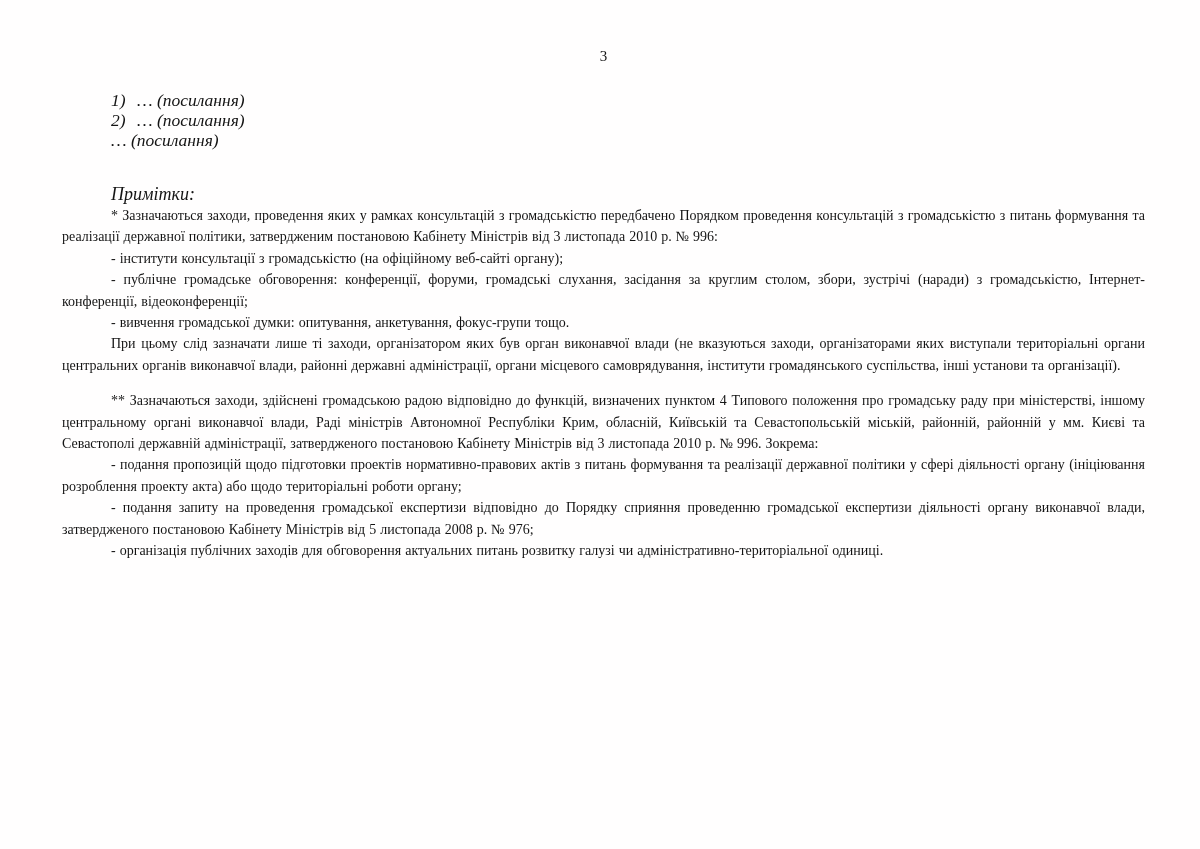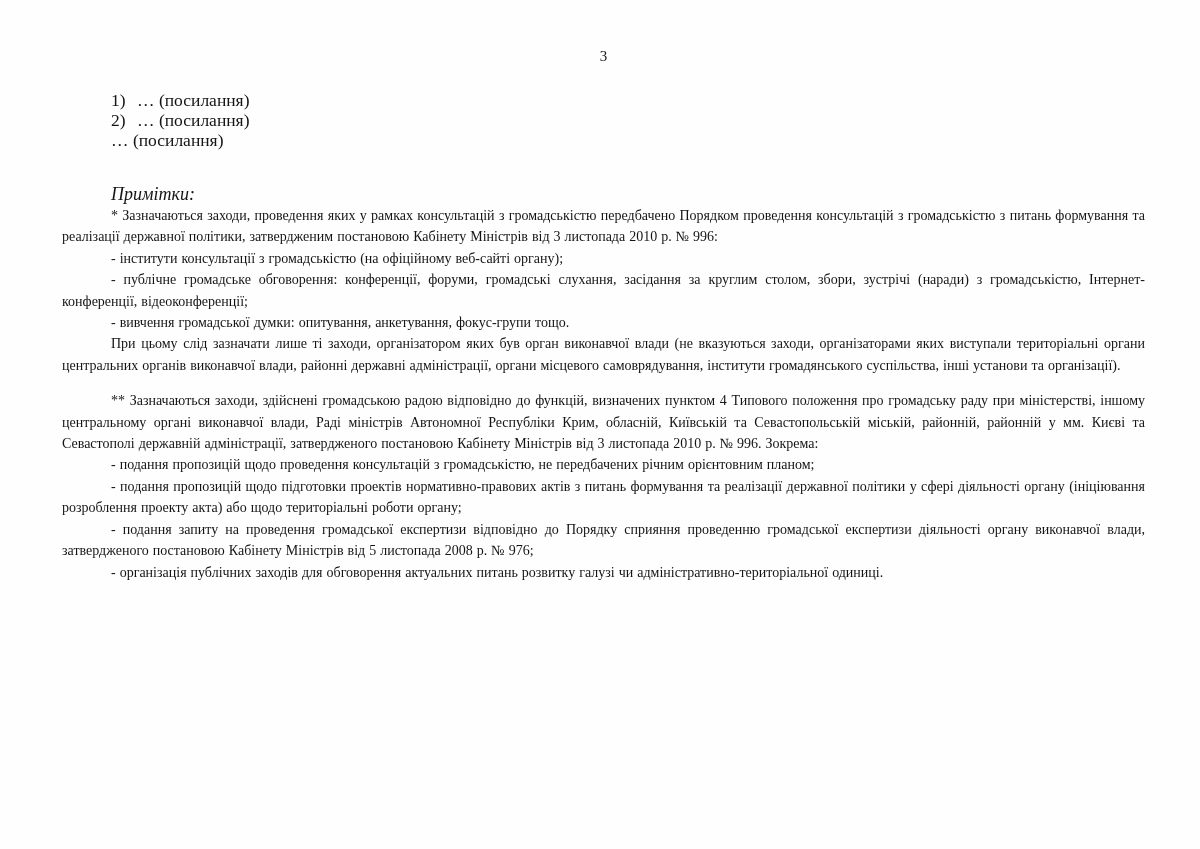--- a/index.html
+++ b/index.html
@@ -21,21 +21,21 @@
   .page-number {
     text-align: center;
     font-size: 15px;
     line-height: 18px;
   }
   .ref-list {
     margin: 25px 0 0 49px;
     font-size: 17.5px;
     line-height: 20px;
   }
-  .ref-line { white-space: nowrap; }
+  .ref-line { white-space: nowrap; font-style: italic; }
   .marker {
     display: inline-block;
     width: 26px;
   }
   .notes-heading {
     margin: 33px 0 0 0;
     text-indent: 49px;
     font-weight: normal;
     font-style: italic;
     font-size: 18px;
@@ -67,18 +67,17 @@
   </div>
 
   <div class="notes-heading">Примітки:</div>
 
   <p class="para">* Зазначаються заходи, проведення яких у рамках консультацій з громадськістю передбачено Порядком проведення консультацій з громадськістю з питань формування та реалізації державної політики, затвердженим постановою Кабінету Міністрів від 3 листопада 2010 р. № 996:</p>
   <p class="para">- інститути консультації з громадськістю (на офіційному веб-сайті органу);</p>
   <p class="para">- публічне громадське обговорення: конференції, форуми, громадські слухання, засідання за круглим столом, збори, зустрічі (наради) з громадськістю, Інтернет-конференції, відеоконференції;</p>
   <p class="para">- вивчення громадської думки: опитування, анкетування, фокус-групи тощо.</p>
   <p class="para">При цьому слід зазначати лише ті заходи, організатором яких був орган виконавчої влади (не вказуються заходи, організаторами яких виступали територіальні органи центральних органів виконавчої влади, районні державні адміністрації, органи місцевого самоврядування, інститути громадянського суспільства, інші установи та організації).</p>
   <p class="para gap-top">** Зазначаються заходи, здійснені громадською радою відповідно до функцій, визначених пунктом 4 Типового положення про громадську раду при міністерстві, іншому центральному органі виконавчої влади, Раді міністрів Автономної Республіки Крим, обласній, Київській та Севастопольській міській, районній, районній у мм. Києві та Севастополі державній адміністрації, затвердженого постановою Кабінету Міністрів від 3 листопада 2010 р. № 996. Зокрема:</p>
-  <p class="para">- подання пропозицій щодо проведення консультацій з громадськістю, не передбачених річним орієнтовним планом;</p>
   <p class="para">- подання пропозицій щодо підготовки проектів нормативно-правових актів з питань формування та реалізації державної політики у сфері діяльності органу (ініціювання розроблення проекту акта) або щодо територіальні роботи органу;</p>
   <p class="para">- подання запиту на проведення громадської експертизи відповідно до Порядку сприяння проведенню громадської експертизи діяльності органу виконавчої влади, затвердженого постановою Кабінету Міністрів від 5 листопада 2008 р. № 976;</p>
   <p class="para">- організація публічних заходів для обговорення актуальних питань розвитку галузі чи адміністративно-територіальної одиниці.</p>
 
 </div>
 
 </body></html>

